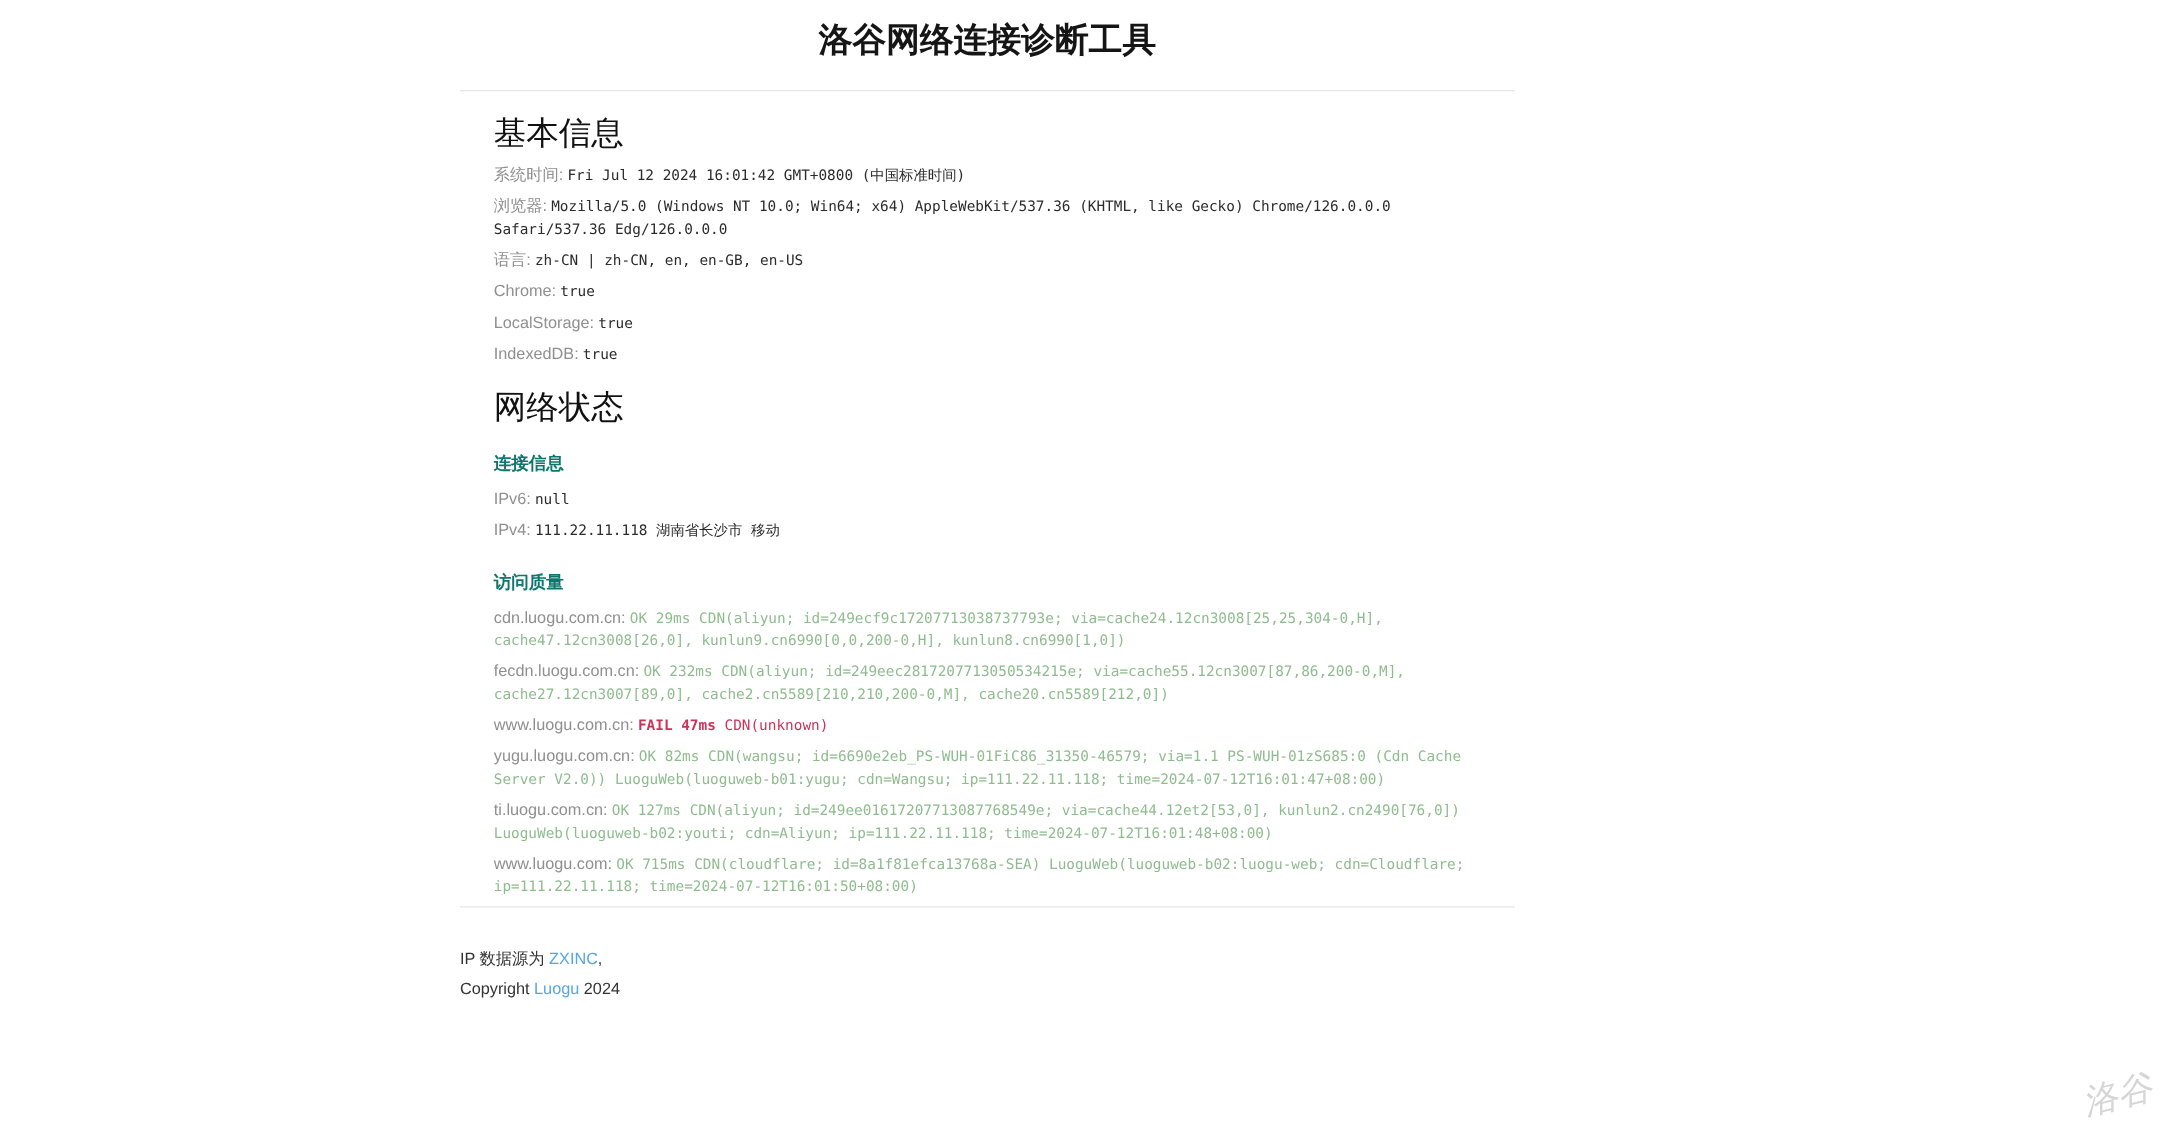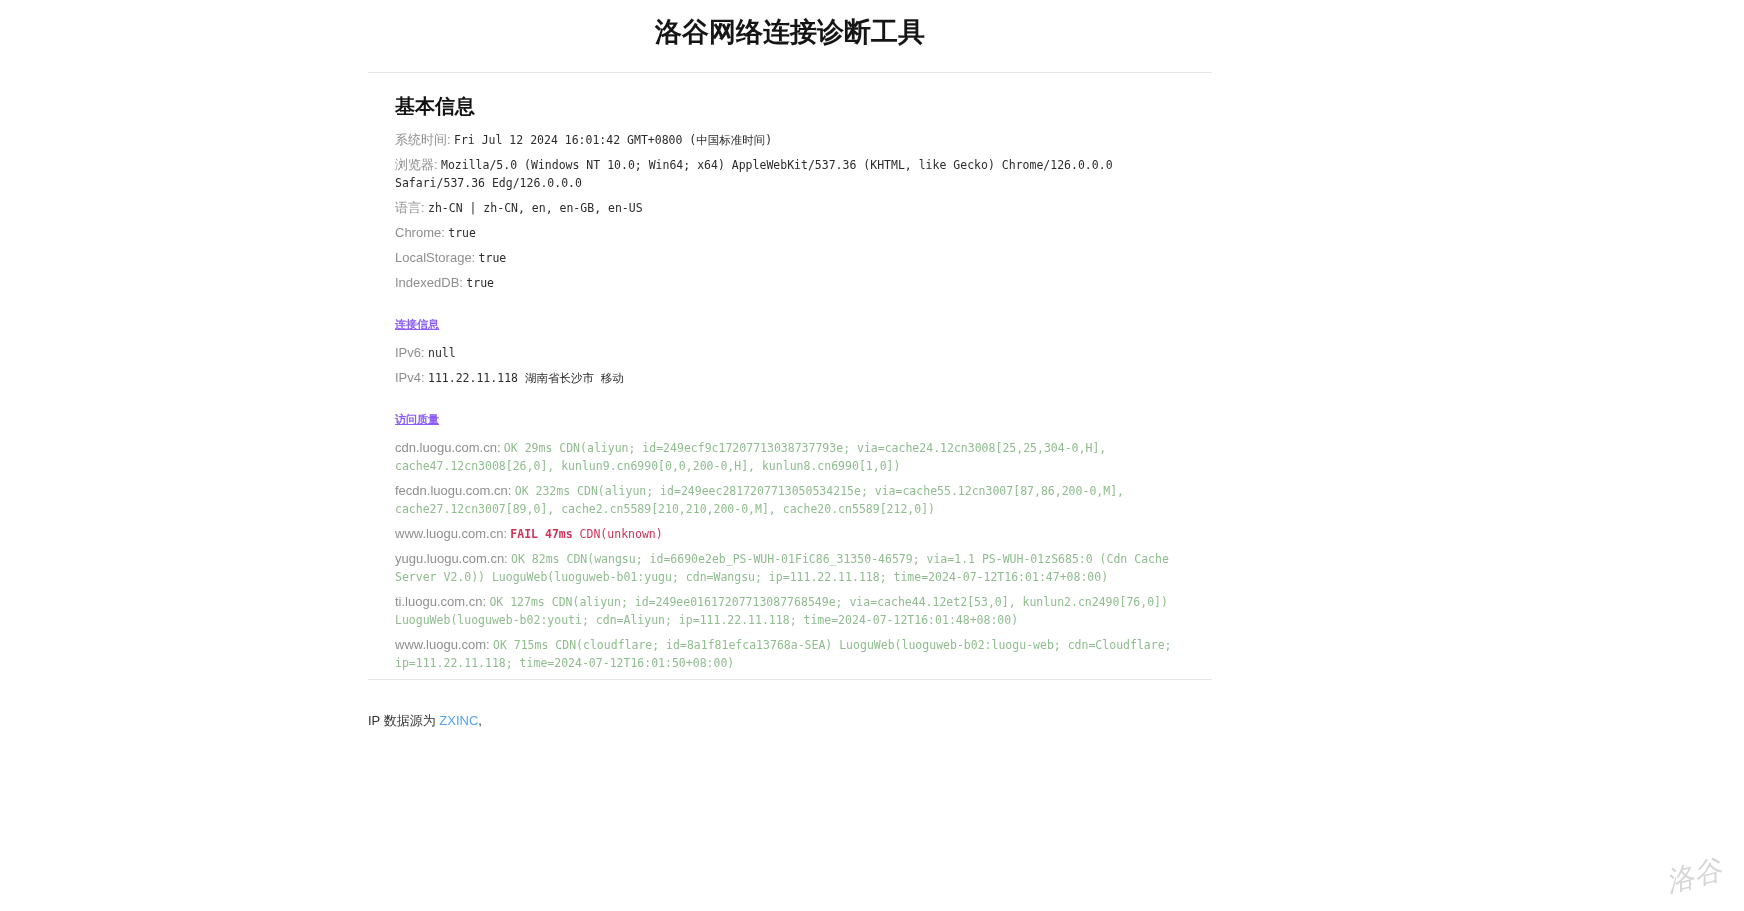--- a/index.html
+++ b/index.html
@@ -30,33 +30,32 @@
     color: #151515;
     font-weight: bold;
   }
   hr.rule {
     border: none;
     border-top: 1px solid #e6e6e6;
     margin: 0;
   }
   .content { padding: 0 27px; }
   h2.section {
-    font-size: 20px;
+    font-size: 26px;
     line-height: 26px;
     color: #111;
     margin: 20px 0 12px 0;
-    font-weight: bold;
+    font-weight: normal;
   }
   h3.subsection {
-    font-size: 11px;
+    font-size: 14px;
     line-height: 20px;
-    color: #8b5cf6;
+    color: #0f766e;
     margin: 22px 0 10px 0;
     font-weight: bold;
-    text-decoration: underline;
   }
   p.kv {
     margin: 7px 0;
     line-height: 18px;
     font-size: 12px;
   }
   .label {
     color: #8f8f8f;
     font-size: 13px;
   }
@@ -125,20 +124,21 @@
       </p>
       <p class="kv">
         <span class="label">LocalStorage:</span>
         <span class="value">true</span>
       </p>
       <p class="kv">
         <span class="label">IndexedDB:</span>
         <span class="value">true</span>
       </p>
 
+      <h2 class="section">网络状态</h2>
 
       <h3 class="subsection">连接信息</h3>
 
       <p class="kv">
         <span class="label">IPv6:</span>
         <span class="value">null</span>
       </p>
       <p class="kv">
         <span class="label">IPv4:</span>
         <span class="value">111.22.11.118 湖南省长沙市 移动</span>
@@ -179,18 +179,23 @@
 
     </div>
 
     <hr class="rule">
 
     <footer class="page-footer">
       <p>
         <span>IP 数据源为</span>
         <a class="link">ZXINC</a><span>,</span>
       </p>
+      <p>
+        <span>Copyright</span>
+        <a class="link">Luogu</a>
+        <span>2024</span>
+      </p>
     </footer>
 
   </div>
 
   <div class="watermark">洛谷</div>
 </div>
 
 </body></html>

